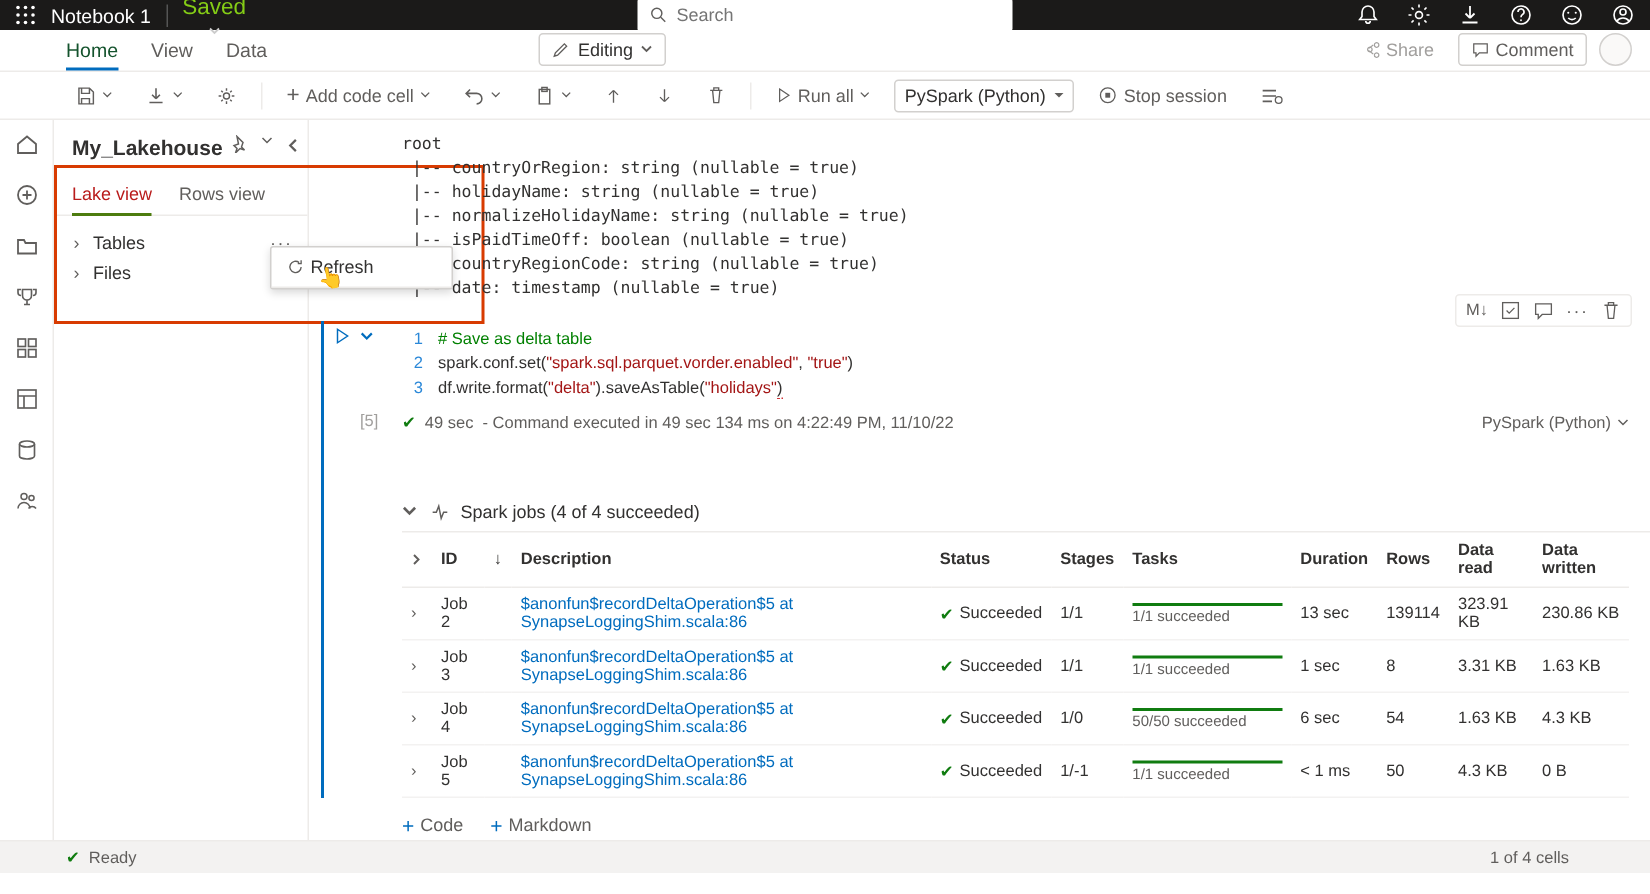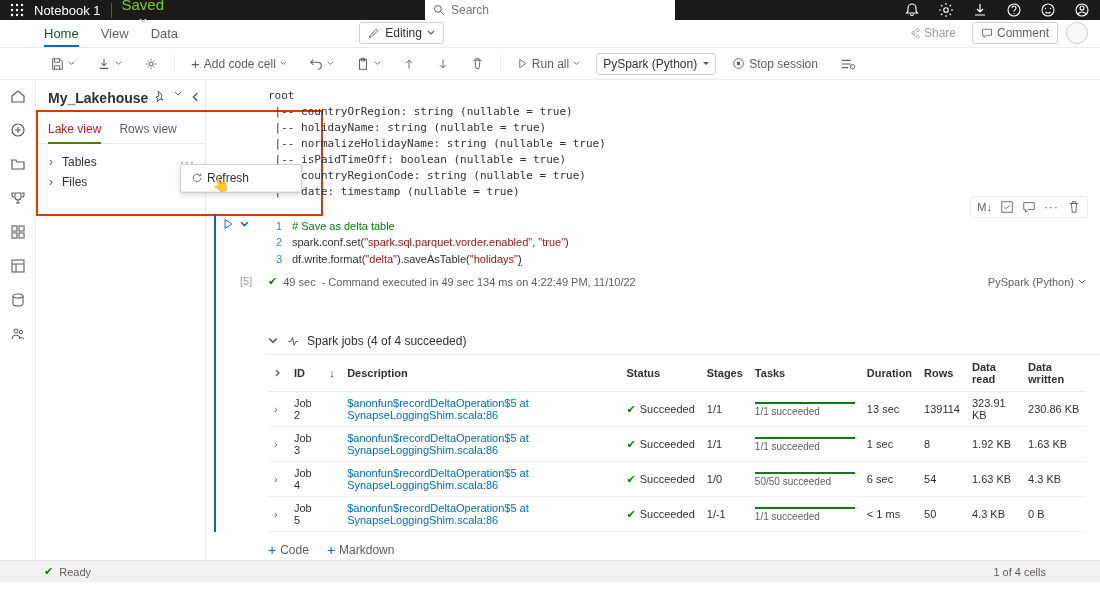--- a/index.html
+++ b/index.html
@@ -501,21 +501,21 @@
                 </td>
                 <td>1/1</td>
                 <td>
                   <div class="prog-wrap">
                     <div class="prog-bar"></div>
                     <span class="prog-txt">1/1 succeeded</span>
                   </div>
                 </td>
                 <td>1 sec</td>
                 <td>8</td>
-                <td>1.92 KB</td>
+                <td>3.31 KB</td>
                 <td>1.63 KB</td>
               </tr>
               <tr>
                 <td><span class="row-chev">›</span></td>
                 <td>Job 4</td>
                 <td></td>
                 <td><span class="st-link">$anonfun$recordDeltaOperation$5 at SynapseLoggingShim.scala:86</span></td>
                 <td>
                   <span class="st-status"><span style="color:#107c10">✔</span> Succeeded</span>
                 </td>

